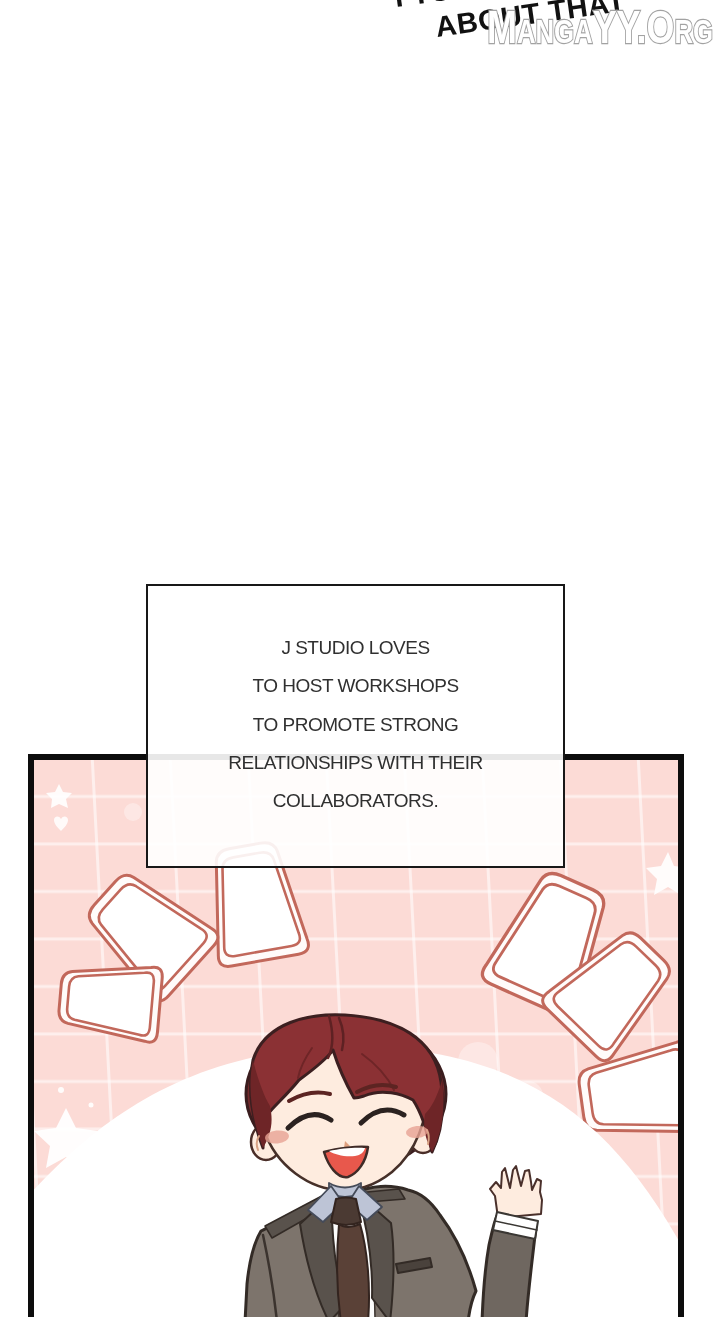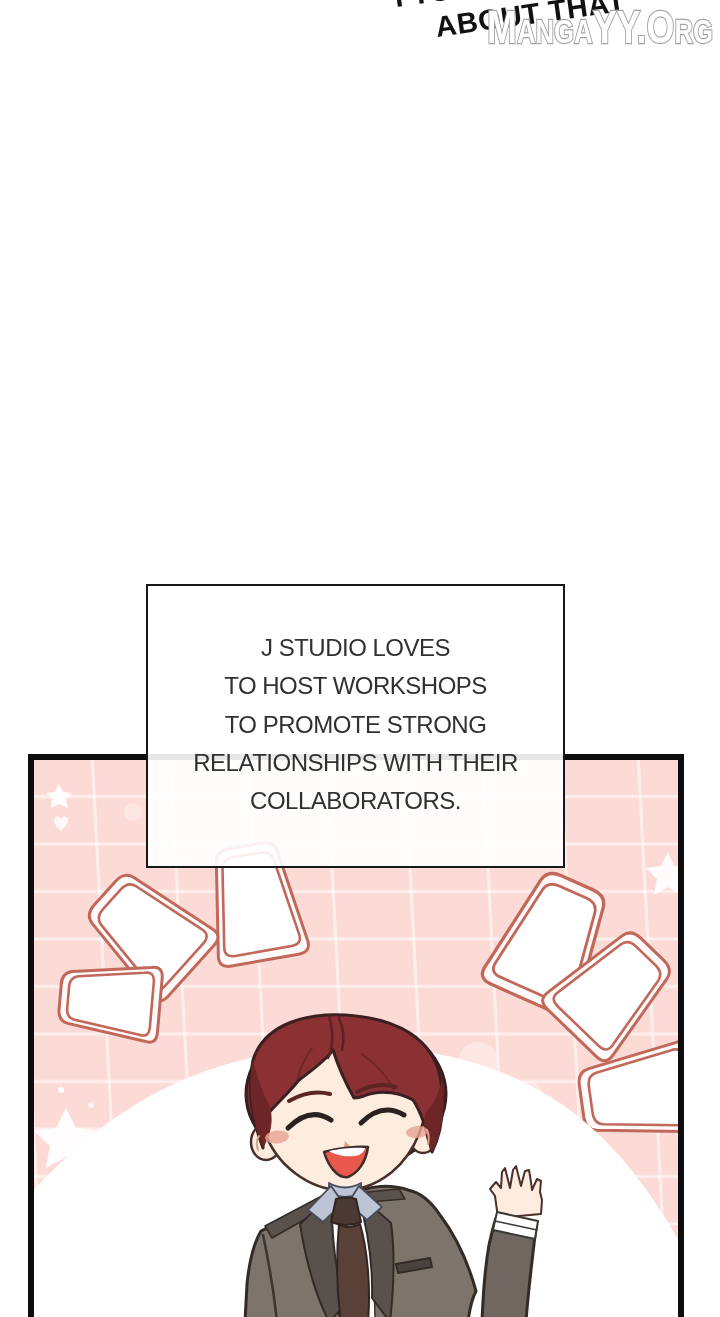--- a/index.html
+++ b/index.html
@@ -167,14 +167,14 @@
     <path d="M 495 1221 L 537 1230" fill="none" stroke="#3a3733" stroke-width="1.3"></path>
   </g>
 
   <rect x="31" y="757" width="650" height="563" fill="none" stroke="#0d0d0d" stroke-width="6"></rect>
 </svg>
 
 <div class="abs" style="left:146px;top:584px;width:419px;height:284px;box-sizing:border-box;
      border:2px solid #181818;background:rgba(255,255,255,0.9);z-index:5;"></div>
 
 <div class="abs" style="left:146px;top:629px;width:419px;text-align:center;z-index:6;
-     font-size:24px;line-height:38.3px;color:#303030;letter-spacing:-0.5px;">
+     font-size:19px;line-height:38.3px;color:#303030;letter-spacing:-0.5px;">
 J STUDIO LOVES<br>TO HOST WORKSHOPS<br>TO PROMOTE STRONG<br>RELATIONSHIPS WITH THEIR<br>COLLABORATORS.</div>
 
 </body></html>

